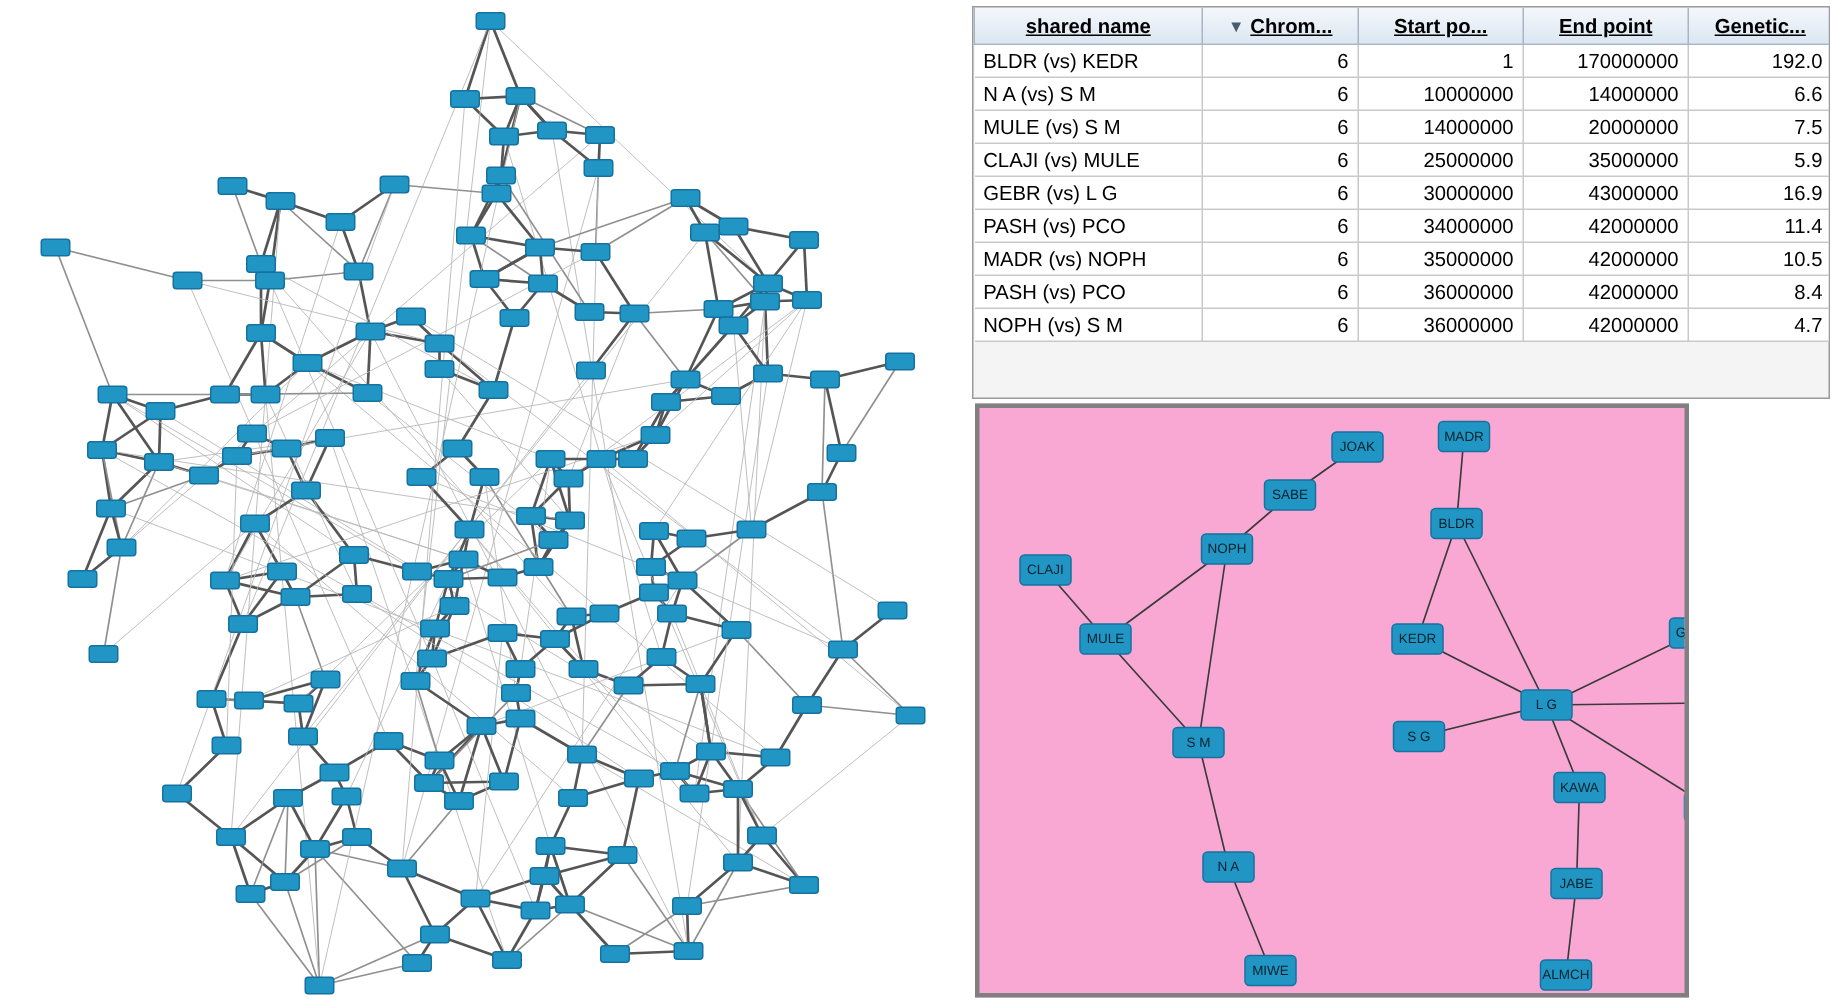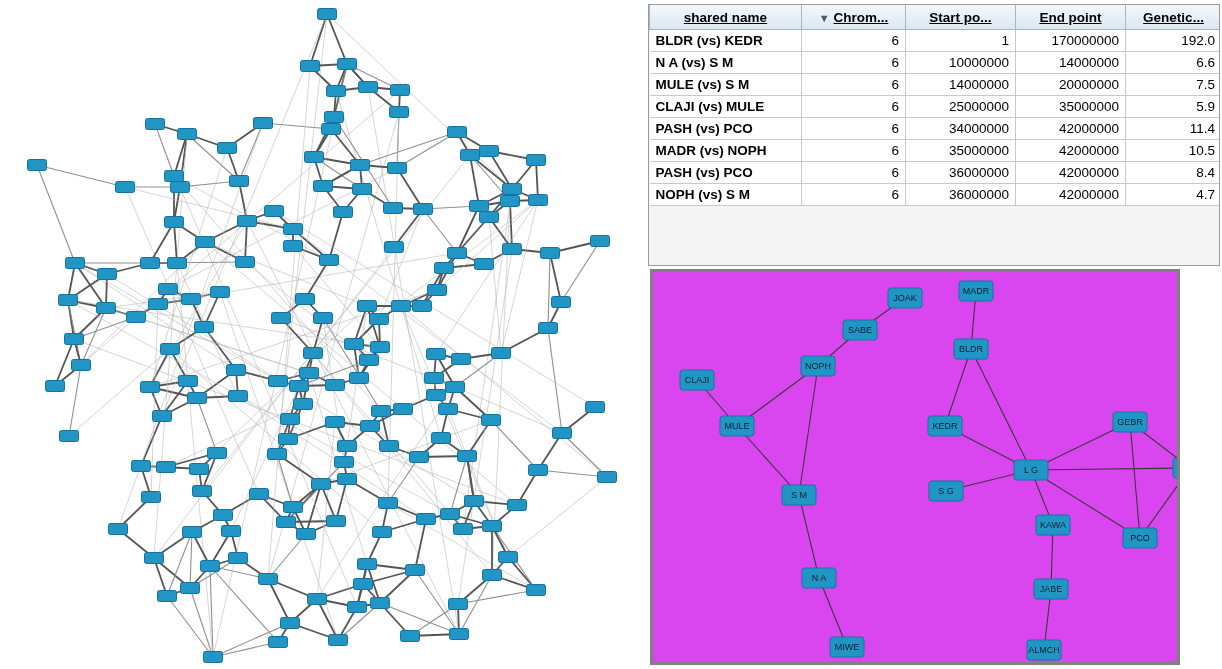--- a/index.html
+++ b/index.html
@@ -64,43 +64,43 @@
   table.data-table td {
     border-right: 1px solid #c9c9c9;
     border-bottom: 1px solid #c9c9c9;
     height: 21px;
     padding: 0 6px;
     white-space: nowrap;
     overflow: hidden;
     background: #ffffff;
     font-size: 13.5px;
   }
-  table.data-table td.left { text-align: left; font-weight: bold; }
+  table.data-table td.left { text-align: left; }
   table.data-table td.right { text-align: right; }
   .filter-icon {
     display: inline-block;
     margin-right: 4px;
     color: #4a5a6a;
     font-size: 11px;
     vertical-align: middle;
   }
   .col-shared { width: 152px; }
   .col-chrom  { width: 104px; }
   .col-start  { width: 110px; }
   .col-end    { width: 110px; }
   .col-gen    { width: 96px; }
 
   
   #network-panel-small {
     position: absolute;
     left: 650px;
     top: 269px;
-    width: 530px;
+    width: 476px;
     height: 396px;
-    background: #d946ef;
+    background: #f9a8d4;
     border: 3px solid #808080;
     box-sizing: border-box;
     overflow: hidden;
   }
   #network-panel-small svg { display: block; }
 
   .node-rect {
     fill: #2196c4;
     stroke: #1572a0;
     stroke-width: 1;
@@ -1071,20 +1071,27 @@
           <td class="right">7.5</td>
         </tr>
         <tr>
           <td class="left">CLAJI (vs) MULE</td>
           <td class="right">6</td>
           <td class="right">25000000</td>
           <td class="right">35000000</td>
           <td class="right">5.9</td>
         </tr>
         <tr>
+          <td class="left">GEBR (vs) L G</td>
+          <td class="right">6</td>
+          <td class="right">30000000</td>
+          <td class="right">43000000</td>
+          <td class="right">16.9</td>
+        </tr>
+        <tr>
           <td class="left">PASH (vs) PCO</td>
           <td class="right">6</td>
           <td class="right">34000000</td>
           <td class="right">42000000</td>
           <td class="right">11.4</td>
         </tr>
         <tr>
           <td class="left">MADR (vs) NOPH</td>
           <td class="right">6</td>
           <td class="right">35000000</td>

